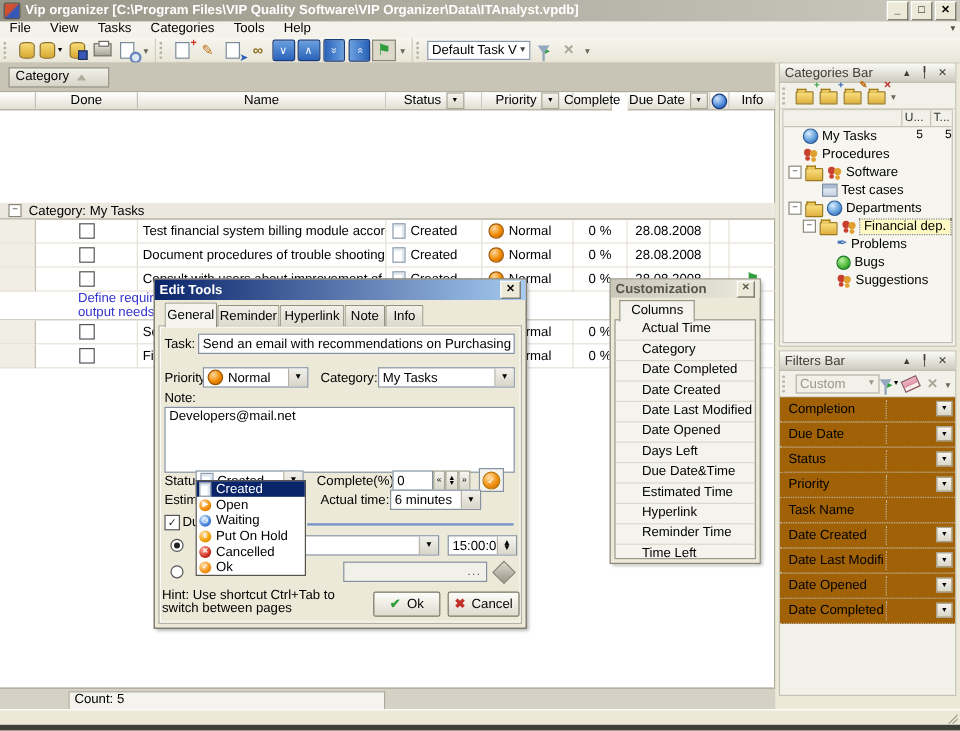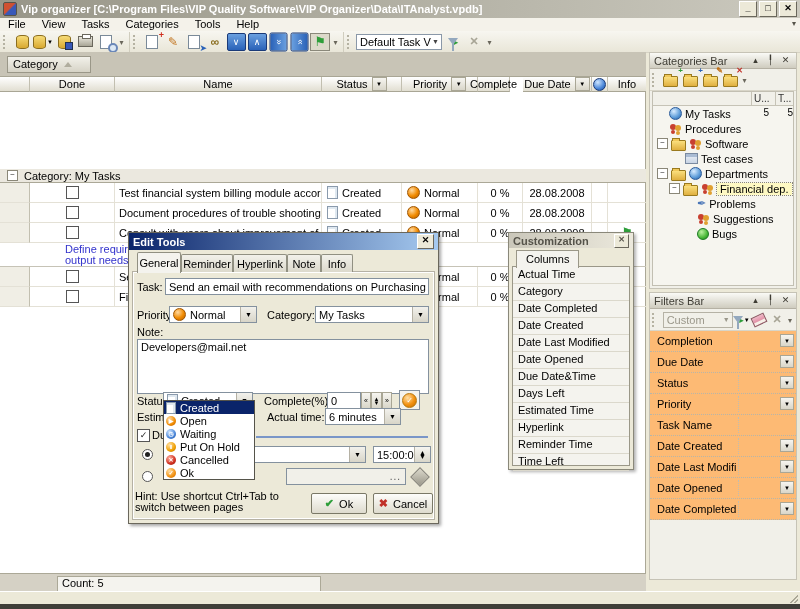--- a/index.html
+++ b/index.html
@@ -91,21 +91,21 @@
   .ticon{margin-right:3px;flex:none}
   .i-people{width:13px;height:10px;position:relative}
   .i-people::before{content:"";position:absolute;left:1px;top:0;width:6px;height:6px;border-radius:50%;background:#c84030;box-shadow:0 5px 0 -1px #c84030}
   .i-people::after{content:"";position:absolute;left:6px;top:1px;width:6px;height:6px;border-radius:50%;background:#e0a030;box-shadow:0 5px 0 -1px #e0a030}
   .i-globe{width:11px;height:11px;border-radius:50%;background:radial-gradient(circle at 35% 30%,#d8ecff,#5a9ad8 60%,#2a5a9a);border:1px solid #2a5a9a}
   .i-dart{color:#4a76b8;font-size:11px;line-height:11px}
   .i-bug{width:10px;height:10px;border-radius:50%;background:radial-gradient(circle at 35% 30%,#baf0a0,#4ab838 60%,#1a7a20);border:1px solid #1a7a20}
   .i-grid{width:11px;height:9px;background:linear-gradient(#eef2f8,#c8d4e4);border:1px solid #7a8aa0;box-shadow:inset 0 3px 0 #aabcd4}
   .tsel{background:#fef9c3;outline:1px dotted #8a8778;padding:0 3px}
   .tnum{position:absolute;top:1px;width:20px;text-align:right;font-size:10px}
-  .frow{height:20px;border-bottom:1px dotted #b8b5a8;position:relative;background:#fdba74}
+  .frow{height:20px;border-bottom:1px dotted #b8b5a8;position:relative;background:#a16207}
   .flabel{position:absolute;left:7px;top:4px}
   .fsep{position:absolute;left:88px;top:2px;bottom:2px;border-left:1px dotted #c0bdb0}
   .farrow{position:absolute;right:2px;top:3px;width:14px;height:13px;background:linear-gradient(#f6f5f0,#d9d6c9);border:1px solid #a9a695;font-size:6px;display:flex;align-items:center;justify-content:center;box-sizing:border-box}
   .fcombo{width:78px;height:16px;background:#f1f0e9;border:1px solid #b5b2a5;color:#9a978a;display:flex;align-items:center;padding-left:3px;box-sizing:border-box;margin-left:3px}
   .i-eraser{width:12px;height:8px;background:linear-gradient(#f0b8c8,#d87890);border:1px solid #8a5560;transform:rotate(-25deg);box-shadow:inset 0 -3px 0 #f6f0e8}
 
   
   .dialog{left:128px;top:232px;width:309px;height:290px;background:#ece9d8;border:1px solid #6a675c;box-shadow:2px 2px 3px rgba(0,0,0,.35);z-index:10}
   .dlg-title{height:17px;background:linear-gradient(to right,#0a246a,#a6caf0);color:#fff;font-weight:bold;display:flex;align-items:center;padding:0 4px}
   .dlg-close{margin-left:auto;width:15px;height:13px;background:#ece9d8;border:1px solid;border-color:#fff #6a675c #6a675c #fff;color:#000;font-size:9px;line-height:11px;text-align:center;font-weight:bold}
@@ -131,21 +131,21 @@
   .ok-check{color:#2e9e3a;font-weight:bold}
   .cancel-x{color:#c03028;font-weight:bold}
   .diamond{position:absolute;width:12px;height:12px;background:linear-gradient(135deg,#dcd9cc,#9a978a);border:1px solid #84827a;transform:rotate(45deg)}
   .dots{position:absolute;font-size:10px;letter-spacing:1px;color:#555}
 
   .cust{left:508px;top:232px;width:124px;height:236px;background:#ece9d8;border:1px solid #8a887a;box-shadow:2px 2px 3px rgba(0,0,0,.3);z-index:8}
   .cust-title{height:15px;background:linear-gradient(to right,#cac7ba,#ece9dd);color:#55534a;font-weight:bold;display:flex;align-items:center;padding:0 4px}
   .cust-close{margin-left:auto;width:13px;height:12px;background:#ece9d8;border:1px solid;border-color:#fff #6a675c #6a675c #fff;font-size:8px;line-height:10px;text-align:center}
   .cust-tab{position:absolute;left:7px;top:17px;height:17px;padding:0 9px;background:#f4f3ee;border:1px solid #9a9788;border-bottom:none;z-index:2;line-height:16px}
   .cust-body{position:absolute;left:3px;right:3px;top:33px;bottom:3px;background:#f4f3ee;border:1px solid #9a9788}
-  .citem{height:16px;line-height:15px;padding-left:5px;border-bottom:1px solid #dbd8cc}
+  .citem{height:16px;line-height:15px;padding-left:22px;border-bottom:1px solid #dbd8cc}
 </style>
 </head>
 <body>
 
 <div class="screen">
 
   <div class="abs titlebar">
     <span class="app-icon"></span>
     <span class="title-text">Vip organizer [C:\Program Files\VIP Quality Software\VIP Organizer\Data\ITAnalyst.vpdb]</span>
     <span class="winbtn">_</span>
@@ -488,26 +488,26 @@
         <span class="texp">−</span>
         <span class="ticon i-folder"></span>
         <span class="ticon i-people"></span>
         <span class="tsel">Financial dep.</span>
       </div>
       <div class="titem" style="padding-left:44px">
         <span class="ticon i-dart">✒</span>
         <span>Problems</span>
       </div>
       <div class="titem" style="padding-left:44px">
+        <span class="ticon i-bug"></span>
+        <span>Bugs</span>
+      </div>
+      <div class="titem" style="padding-left:44px">
         <span class="ticon i-people"></span>
         <span>Suggestions</span>
-      </div>
-      <div class="titem" style="padding-left:44px">
-        <span class="ticon i-bug"></span>
-        <span>Bugs</span>
       </div>
     </div>
   </div>
 
   <div class="abs panel" style="left:649px;top:292px;width:148px;height:288px">
     <div class="panel-title">
       <span>Filters Bar</span>
       <span class="ptbtn" style="margin-left:auto">▴</span>
       <span class="ptbtn">╿</span>
       <span class="ptbtn">✕</span>
@@ -585,22 +585,22 @@
       <span class="cust-close">✕</span>
     </div>
     <div class="cust-tab">Columns</div>
     <div class="cust-body">
       <div class="citem">Actual Time</div>
       <div class="citem">Category</div>
       <div class="citem">Date Completed</div>
       <div class="citem">Date Created</div>
       <div class="citem">Date Last Modified</div>
       <div class="citem">Date Opened</div>
+      <div class="citem">Days Left</div>
       <div class="citem">Due Date&amp;Time</div>
-      <div class="citem">Days Left</div>
       <div class="citem">Estimated Time</div>
       <div class="citem">Hyperlink</div>
       <div class="citem">Reminder Time</div>
       <div class="citem">Time Left</div>
     </div>
   </div>
 
   <div class="abs dialog">
     <div class="dlg-title">
       <span>Edit Tools</span>

